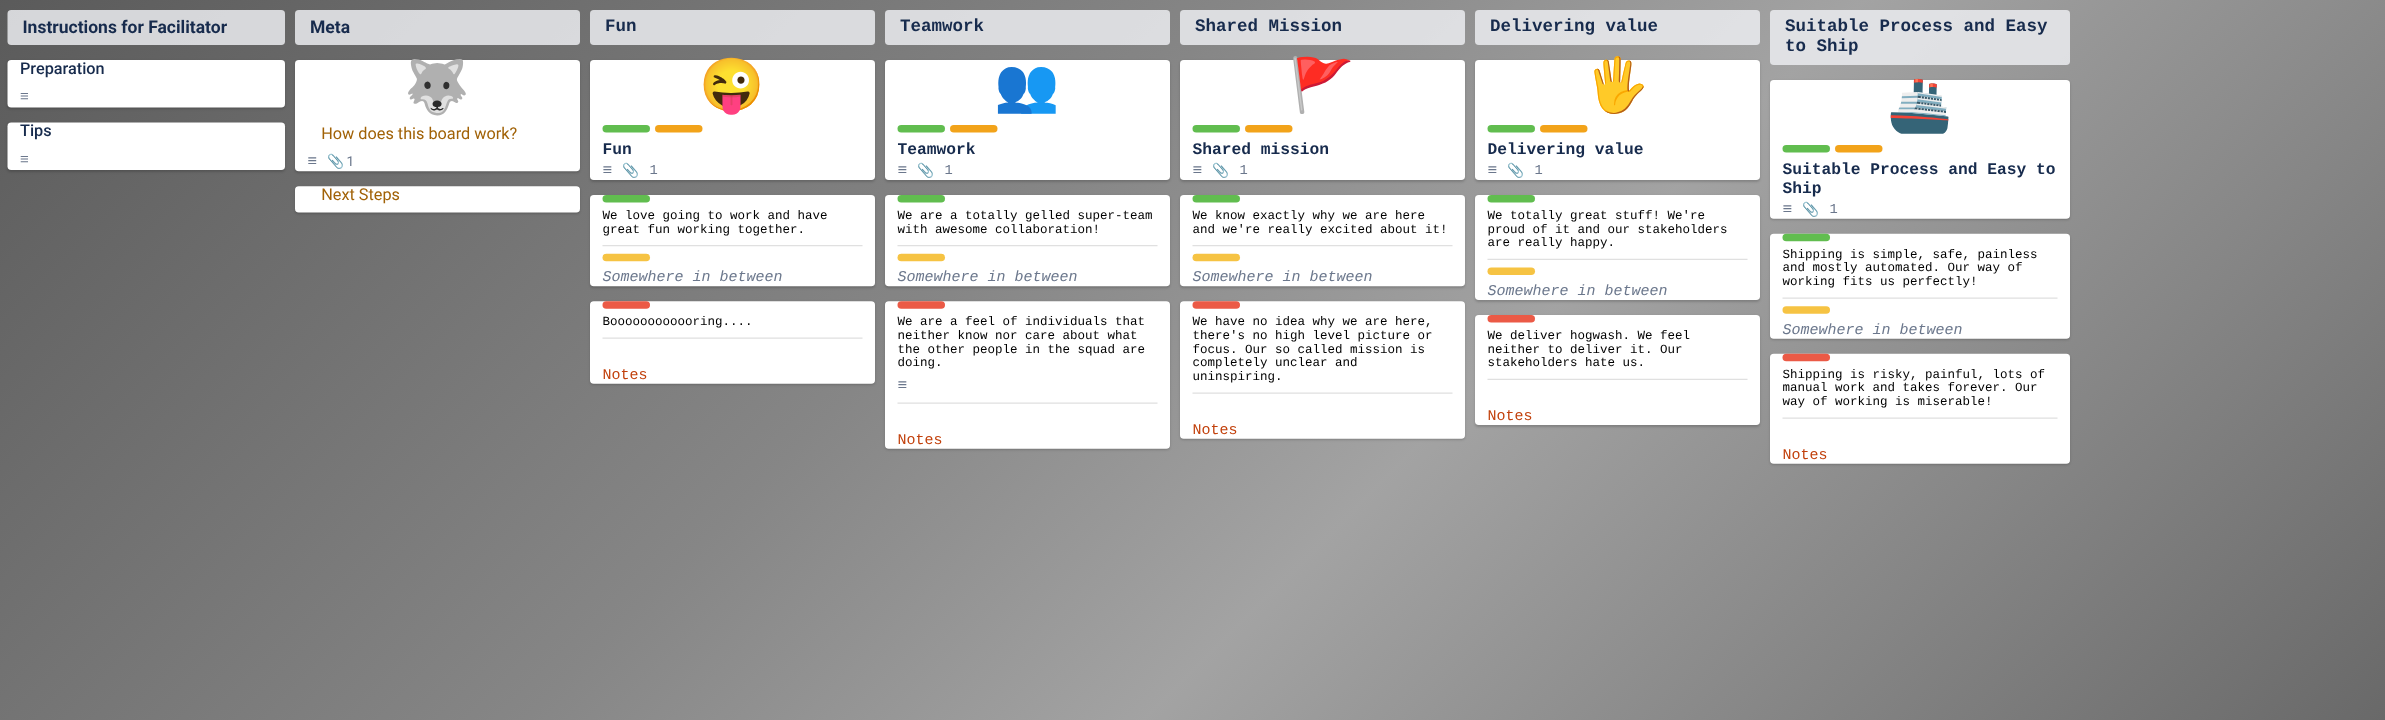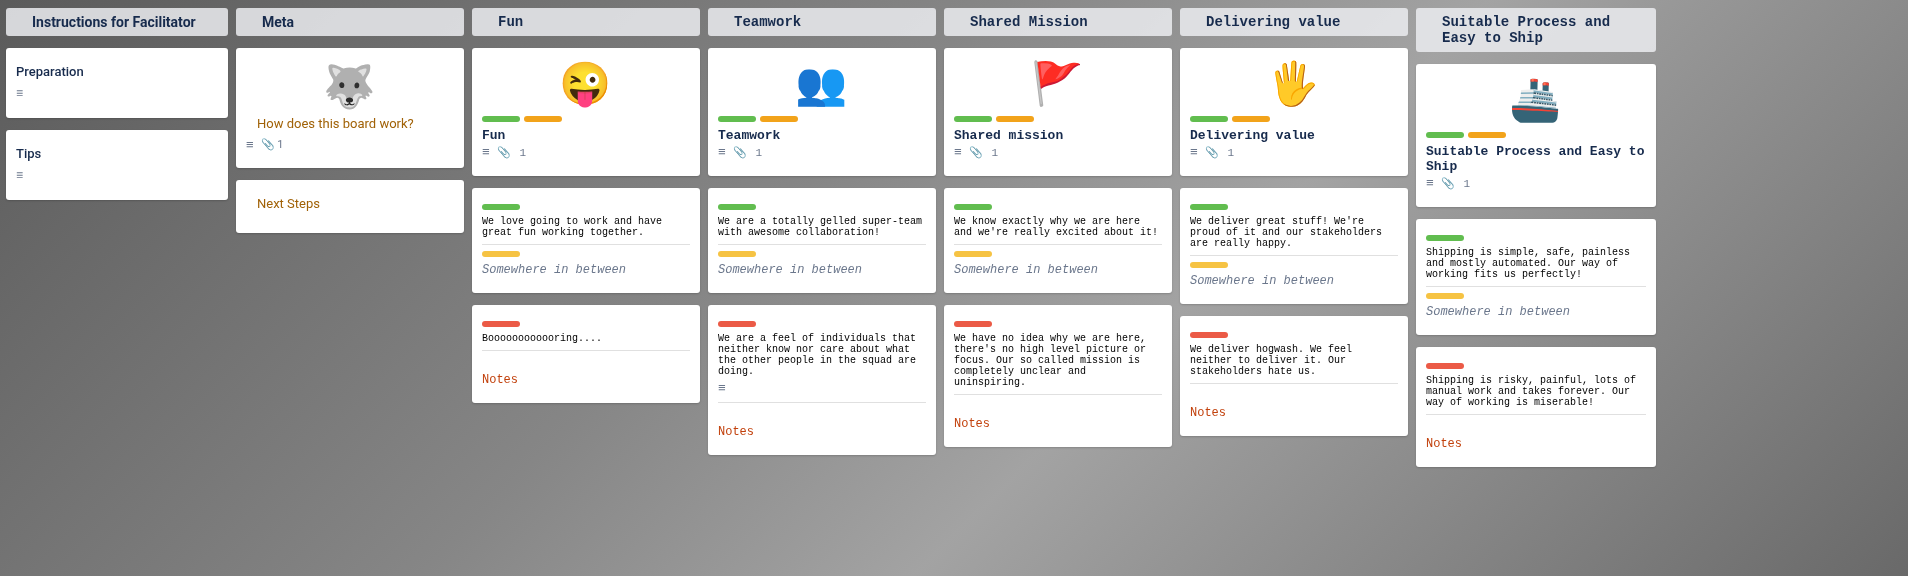--- a/index.html
+++ b/index.html
@@ -69,28 +69,28 @@
     .col-meta {
       width: 228px;
       flex-shrink: 0;
       margin-right: 8px;
     }
     .col-header-text {
       font-size: 14px;
       font-weight: 700;
       color: #172b4d;
       background: rgba(235,236,240,0.85);
-      padding: 6px 26px;
+      padding: 6px 12px;
       border-radius: 3px;
       margin-bottom: 6px;
     }
     .card {
       background: #fff;
       border-radius: 3px;
-      padding: 16px 10px;
+      padding: 0 10px;
       margin-bottom: 6px;
       box-shadow: 0 1px 2px rgba(0,0,0,0.18);
       cursor: pointer;
     }
     .card-emoji {
       font-size: 42px;
       text-align: center;
       margin-bottom: 6px;
       line-height: 1.1;
     }
@@ -322,21 +322,21 @@
       <div class="card-meta">
         <span class="lines-small"></span>
         <span>📎</span>
         <span>1</span>
       </div>
     </div>
     <div class="card">
       <div class="card-label-row">
         <div class="label-pill label-green"></div>
       </div>
-      <div class="topic-card-body">We deliver great stuff! We're proud of it and our stakeholders are really happy.</div>
+      <div class="topic-card-body">We totally great stuff! We're proud of it and our stakeholders are really happy.</div>
       <hr class="divider">
       <div class="card-label-row">
         <div class="label-pill label-yellow"></div>
       </div>
       <div class="section-label">Somewhere in between</div>
     </div>
     <div class="card">
       <div class="card-label-row">
         <div class="label-pill label-red"></div>
       </div>

